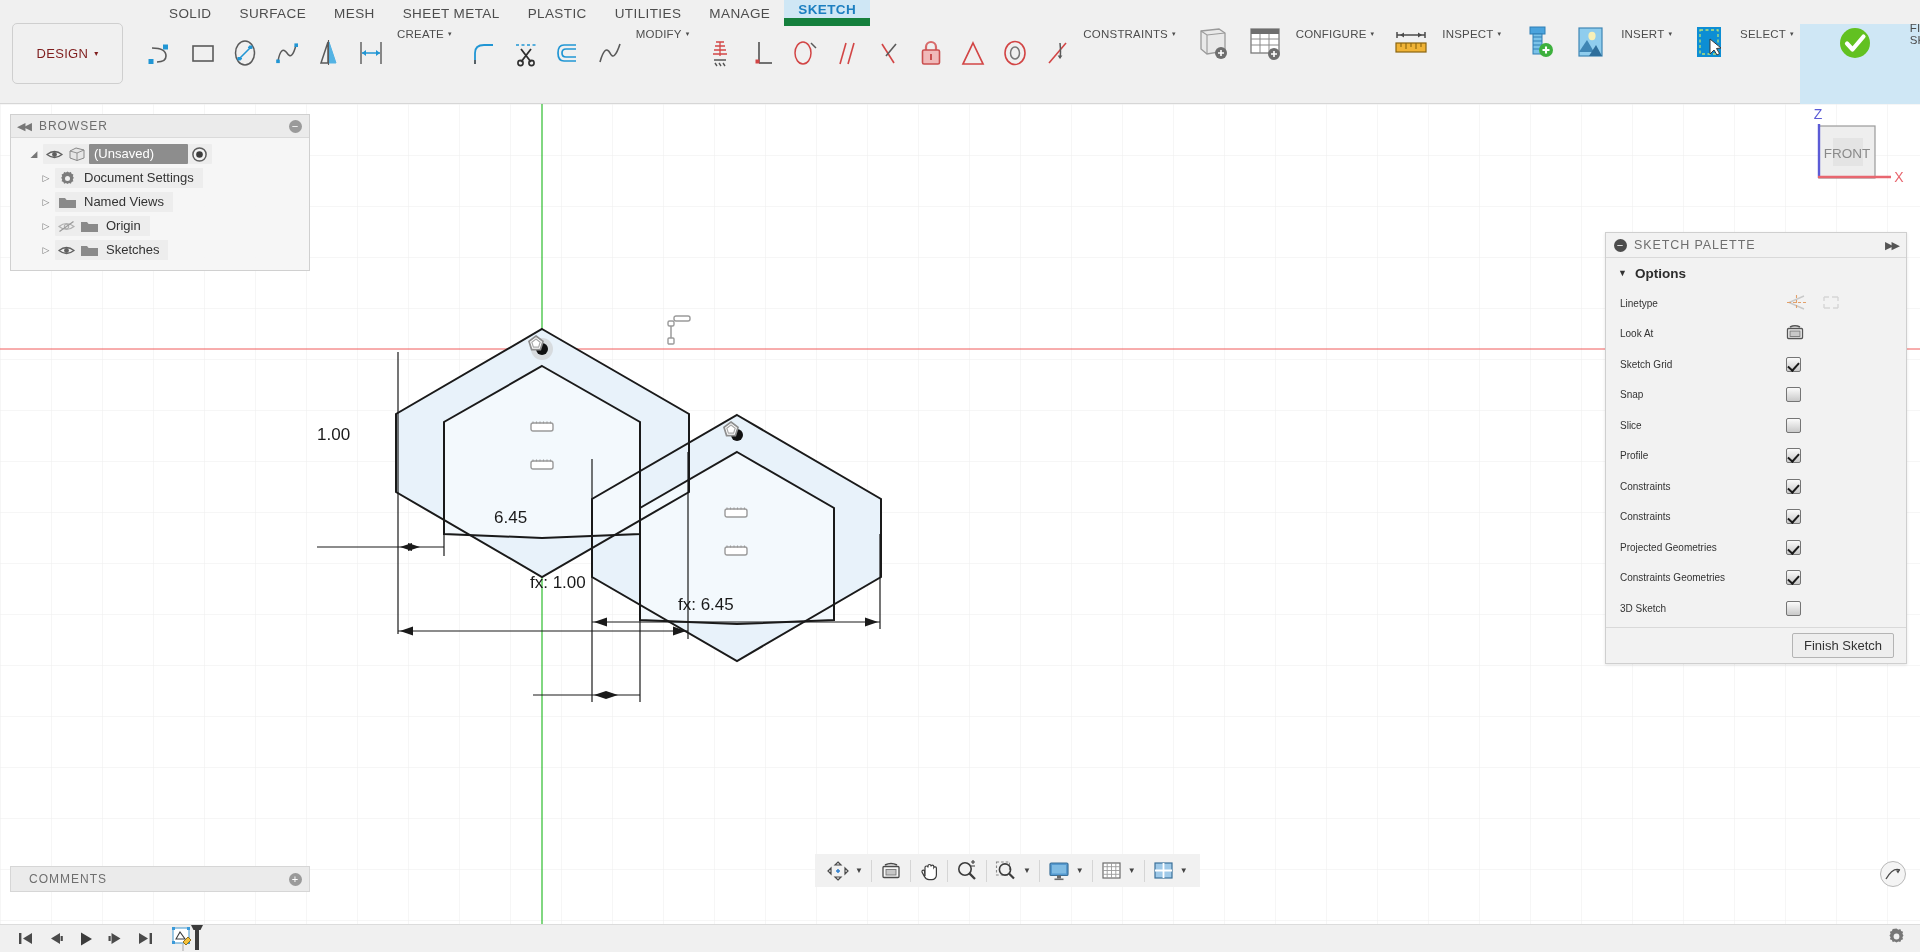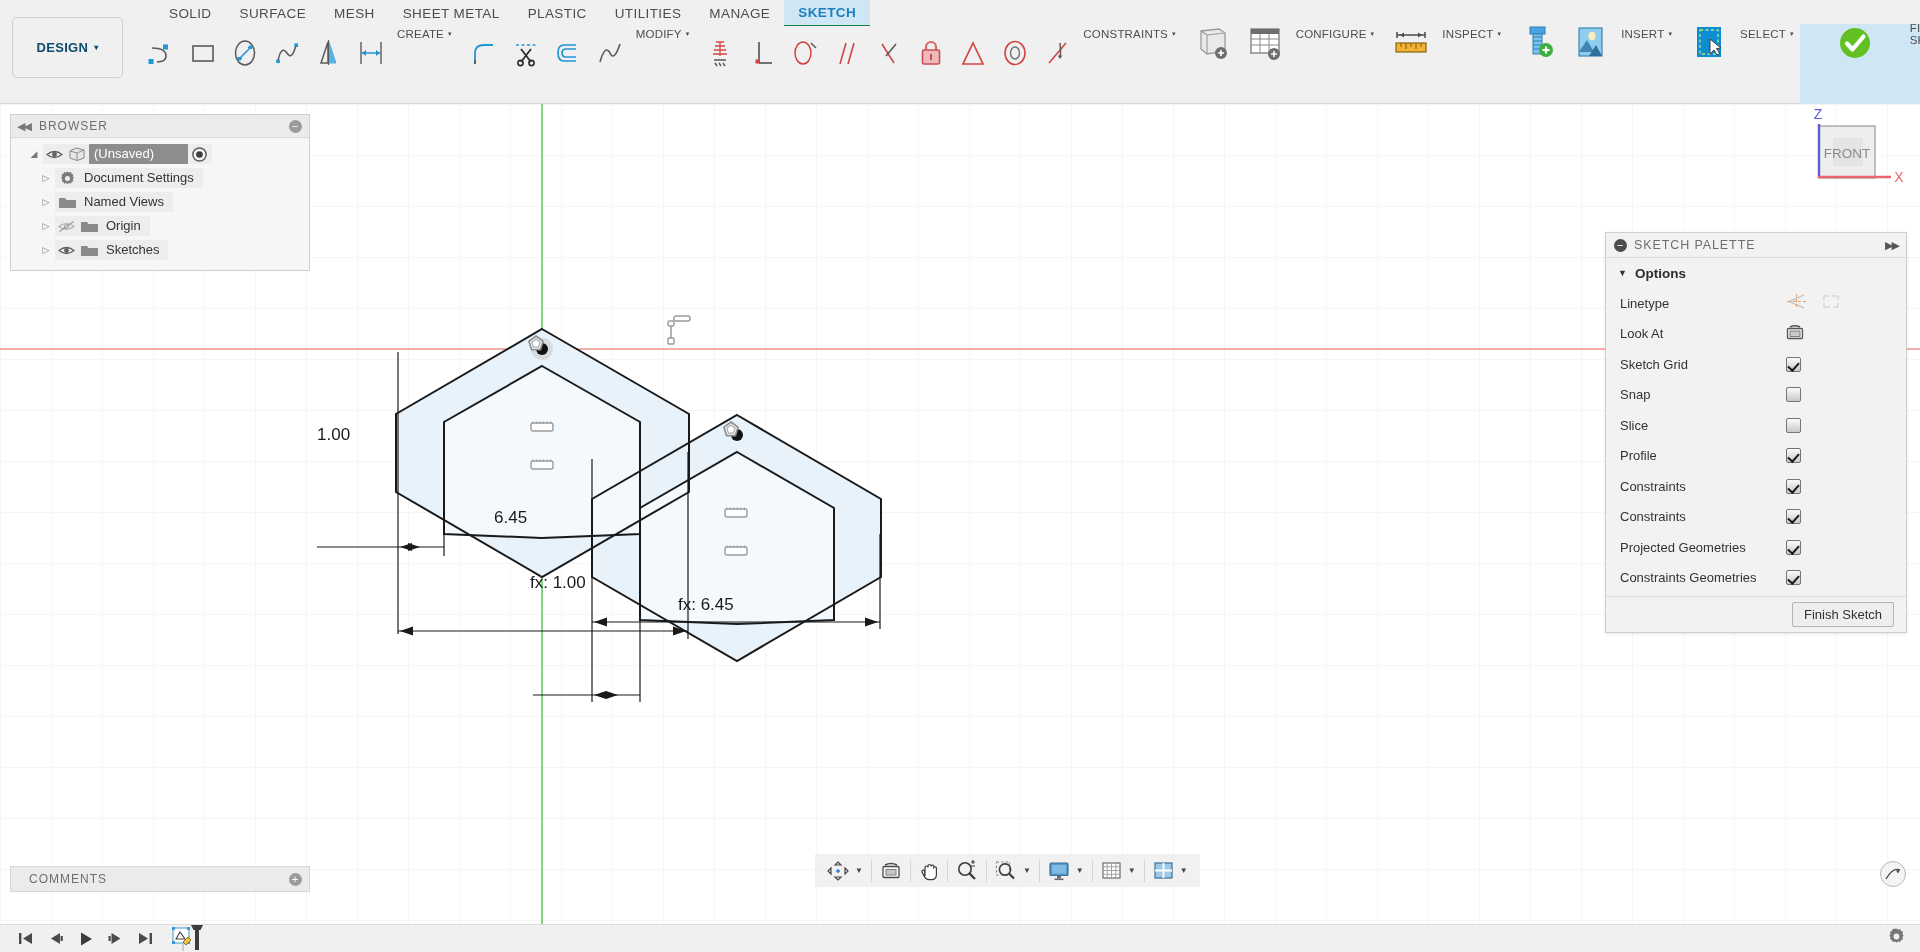--- a/index.html
+++ b/index.html
@@ -21,28 +21,28 @@
     position: absolute; left: 155px; top: 0; height: 26px;
     display: flex; align-items: stretch;
   }
   .wstab {
     display: flex; align-items: center; justify-content: center;
     padding: 0 14px; font-size: 13.5px; color: #4d4d4d;
     letter-spacing: .4px; cursor: default;
   }
   .wstab.active {
     background: #cfe7f5; color: #1c7fc0; font-weight: 600;
-    border-bottom: 1px solid #15803d;
+    border-bottom: 8px solid #15803d;
   }
 
   #designbtn {
-    position: absolute; left: 12px; top: 17px; width: 111px; height: 61px;
+    position: absolute; left: 12px; top: 23px; width: 111px; height: 61px;
     background: #f0f0f0; border: 1px solid #cfcfcf; border-radius: 5px;
     display: flex; align-items: center; justify-content: center;
-    font-size: 13px; font-weight: bold; color: #0c4a6e; letter-spacing: .3px;
+    font-size: 13px; font-weight: normal; color: #7f1d1d; letter-spacing: .3px;
   }
   #designbtn .caret { margin-left: 6px; font-size: 8px; }
 
   #ribbon-body {
     position: absolute; left: 135px; top: 24px; right: 0; height: 80px;
     display: flex; align-items: flex-start;
   }
   .rgroup { display: flex; flex-direction: row; height: 80px; position: relative; }
   .rgroup-icons { display: flex; align-items: center; height: 58px; padding: 0 5px; }
   .rgroup-label {
@@ -136,21 +136,21 @@
   }
   #pal-hdr .expand { margin-left: auto; color: #555; font-size: 11px; letter-spacing: -2px; }
   #pal-body { background: #f2f2f2; padding-bottom: 3px; }
   .pal-section {
     display: flex; align-items: center; height: 30px;
     font-size: 13.5px; font-weight: bold; color: #2d2d2d; padding-left: 12px;
   }
   .pal-section .tri { font-size: 9px; margin-right: 8px; color: #333; }
   .pal-row {
     display: flex; align-items: center; height: 30.5px; padding: 0 0 0 14px;
-    font-size: 13px; color: #333;
+    font-size: 10px; color: #333;
   }
   .pal-row .plabel { flex: 1; }
   .pal-row .pctl { width: 120px; display: flex; align-items: center; gap: 14px; }
   .cbx {
     width: 15px; height: 15px; border: 1px solid #757575; border-radius: 2px;
     background: linear-gradient(180deg,#fbfbfb 0%,#c9c9c9 100%);
     position: relative; flex: none;
   }
   .cbx.on::after {
     content: ""; position: absolute; left: 3px; top: 2px;
@@ -843,20 +843,26 @@
           </span>
       </div>
 
       <div class="pal-row">
         <span class="plabel">Constraints Geometries</span>
         <span class="pctl">
             <span class="cbx on"></span>
           </span>
       </div>
 
+      <div class="pal-row">
+        <span class="plabel">3D Sketch</span>
+        <span class="pctl">
+            <span class="cbx"></span>
+          </span>
+      </div>
 
     </div>
     <div id="pal-foot">
       <button id="finish-sketch-btn">Finish Sketch</button>
     </div>
   </div>
 
   <div id="navbar">
     <div class="nbi">
       <svg width="22" height="20" viewBox="0 0 22 20">

